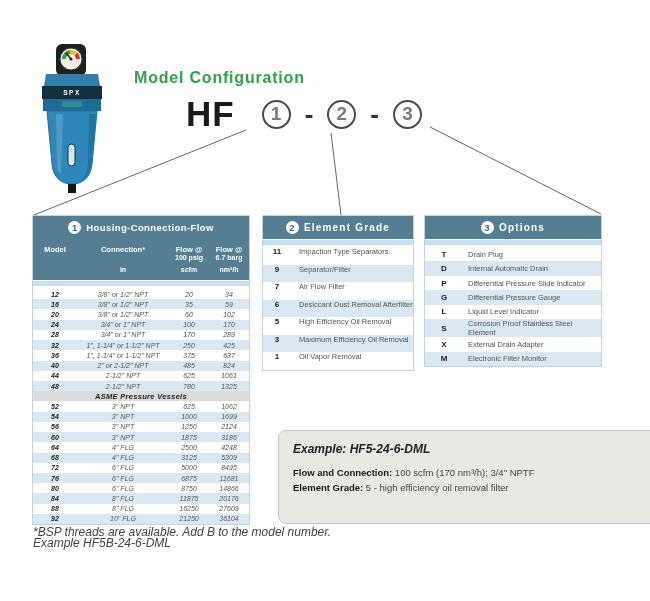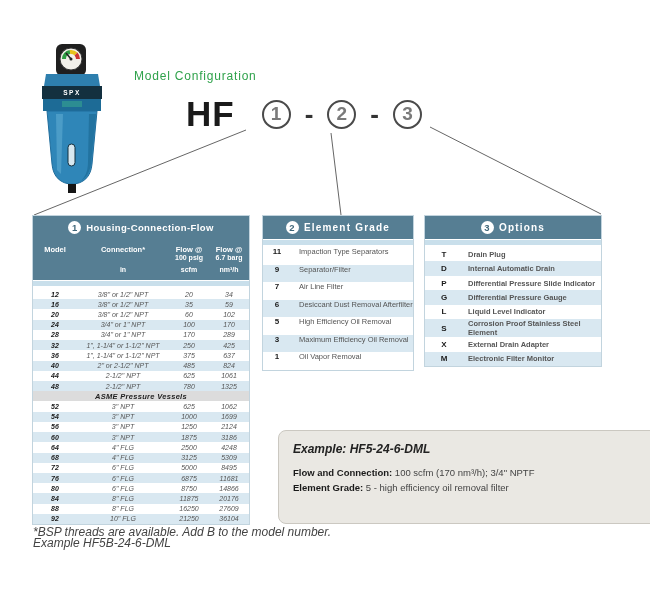--- a/index.html
+++ b/index.html
@@ -3,21 +3,21 @@
 <meta charset="utf-8">
 <style>
   * { margin:0; padding:0; box-sizing:border-box; }
   body { background:#fff; font-family:"Liberation Sans", sans-serif; }
   .canvas { position:relative; width:650px; height:601px; background:#ffffff; overflow:hidden; }
 
   
   .product { position:absolute; left:26px; top:44px; width:92px; height:150px; }
 
   
-  .green-title { position:absolute; left:134px; top:69px; font-size:12px; font-weight:normal;
+  .green-title { position:absolute; left:134px; top:69px; font-size:16px; font-weight:bold;
                  letter-spacing:0.8px; color:#2fa24b; }
 
   
   .formula { position:absolute; left:186px; top:94px; display:flex; align-items:center; gap:11px; }
   .formula .prefix { font-size:35px; font-weight:bold; color:#1a1a1a; letter-spacing:1px; margin-right:16px; }
   .circle-num { width:29px; height:29px; border:2px solid #4a4a4a; border-radius:50%;
                 display:flex; align-items:center; justify-content:center;
                 font-size:19px; font-weight:bold; color:#7a7a7a; background:#fff; }
   .dash { font-size:26px; font-weight:bold; color:#333; line-height:29px; padding:0 3px; }
 
@@ -65,21 +65,21 @@
   .g-row { display:flex; flex:1; align-items:flex-start; }
   .g-num { width:28px; text-align:center; font-weight:bold; font-size:8px; color:#1a1a1a; flex:0 0 auto; }
   .g-desc { font-size:7.5px; color:#555; padding-left:8px; }
 
   
   .table3 { left:424px; top:215px; width:178px; height:152px; }
   .t3-body { position:absolute; left:0; right:0; top:31px; bottom:0;
              display:flex; flex-direction:column; }
   .o-row { display:flex; flex:1; align-items:center; }
   .o-code { width:38px; text-align:center; font-weight:bold; font-size:8px; color:#1a1a1a; flex:0 0 auto; }
-  .o-desc { font-size:7.5px; color:#555; padding-left:5px;font-weight:bold; }
+  .o-desc { font-size:7.5px; color:#555; padding-left:5px; }
 
   
   .example-box { position:absolute; left:278px; top:430px; width:408px; height:94px;
                  background:#eae8e3; border:1px solid #cbc8c1; border-radius:8px;
                  padding:11px 14px; }
   .example-title { font-size:12px; font-weight:bold; font-style:italic; color:#222; }
   .example-lines { margin-top:9px; }
   .example-line { font-size:9.5px; color:#444; line-height:15px; }
   .example-line .lbl { font-weight:bold; color:#1a1a1a; }
 
@@ -309,21 +309,21 @@
         <div class="g-row">
           <div class="g-num">11</div>
           <div class="g-desc">Impaction Type Separators</div>
         </div>
         <div class="g-row tint">
           <div class="g-num">9</div>
           <div class="g-desc">Separator/Filter</div>
         </div>
         <div class="g-row">
           <div class="g-num">7</div>
-          <div class="g-desc">Air Line Filter</div>
+          <div class="g-desc">Air Flow Filter</div>
         </div>
         <div class="g-row tint">
           <div class="g-num">6</div>
           <div class="g-desc">Desiccant Dust Removal Afterfilter</div>
         </div>
         <div class="g-row">
           <div class="g-num">5</div>
           <div class="g-desc">High Efficiency Oil Removal</div>
         </div>
         <div class="g-row tint">

